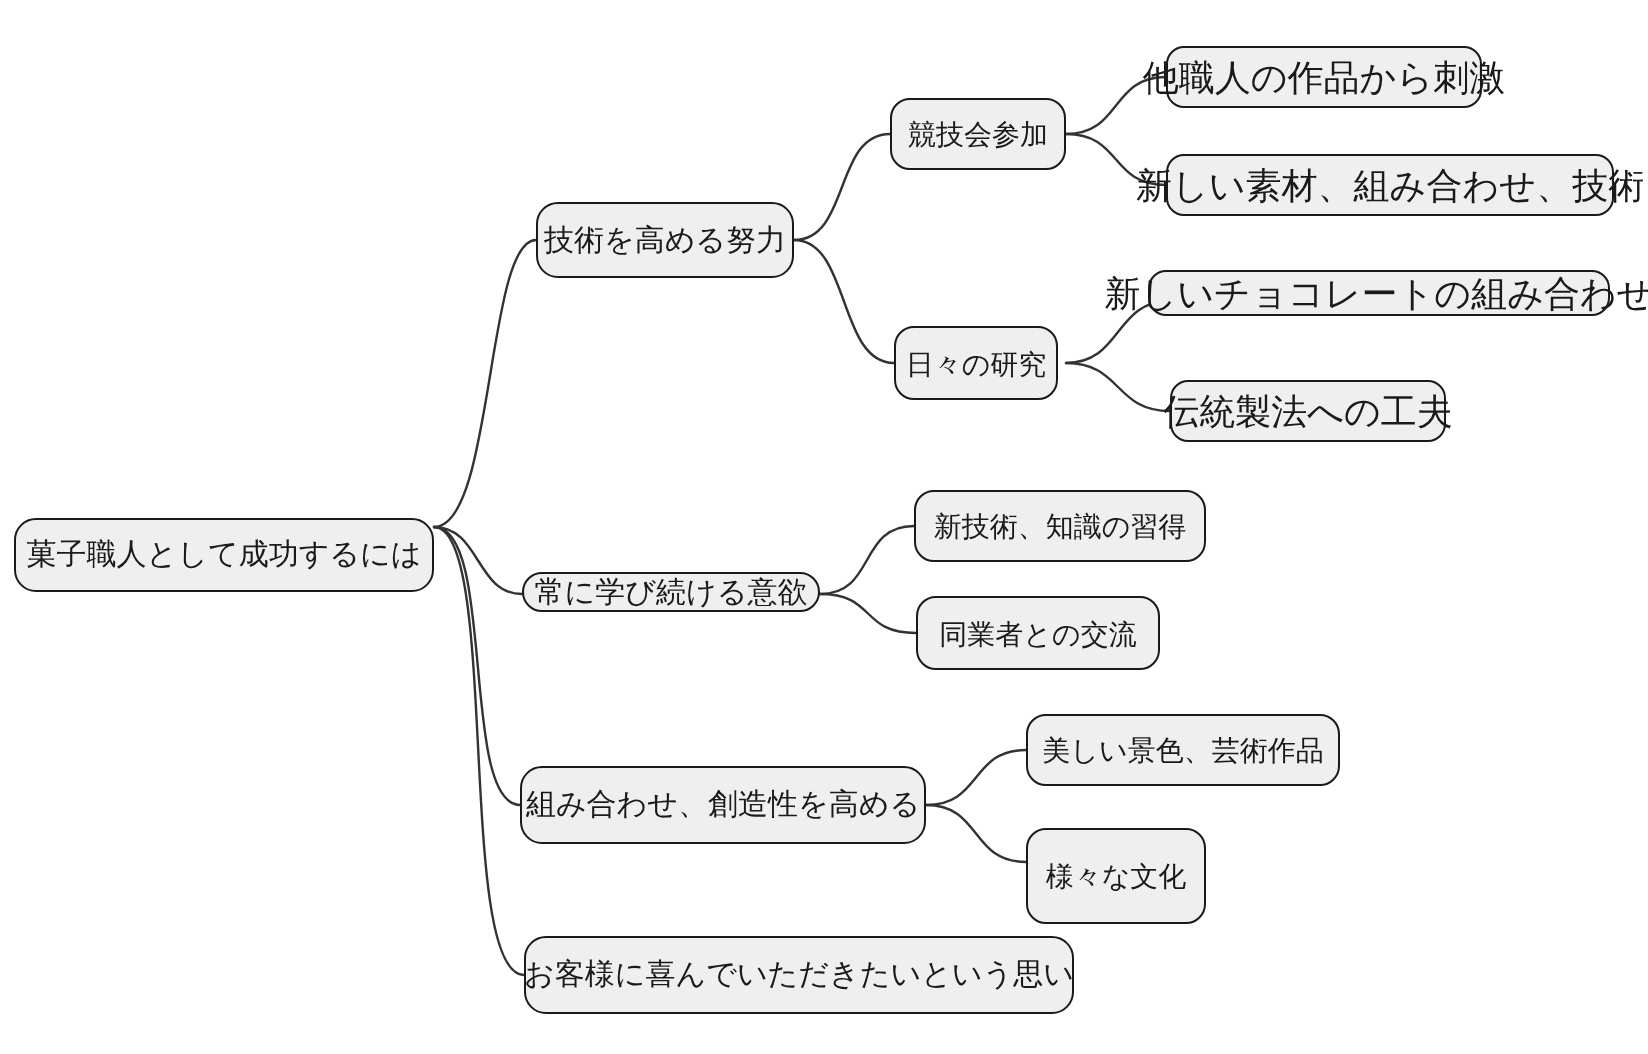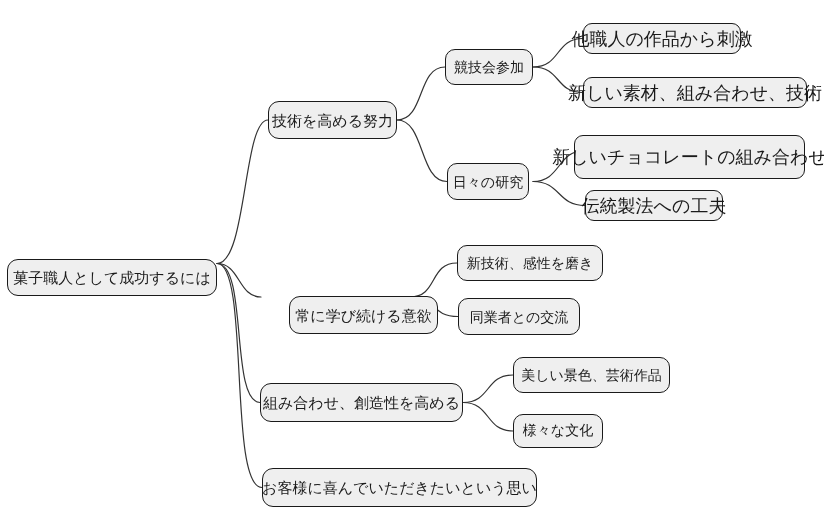--- a/index.html
+++ b/index.html
@@ -77,31 +77,31 @@
   <div class="node lv1" style="left:268px; top:101px; width:129px; height:38px;">技術を高める努力</div>
 
   <div class="node lv2" style="left:445px; top:49px; width:88px; height:36px;">競技会参加</div>
 
   <div class="node lv3" style="left:583px; top:23px; width:158px; height:31px;">他職人の作品から刺激</div>
 
   <div class="node lv3" style="left:583px; top:77px; width:224px; height:31px;">新しい素材、組み合わせ、技術</div>
 
   <div class="node lv2" style="left:447px; top:163px; width:82px; height:37px;">日々の研究</div>
 
-  <div class="node lv3" style="left:574px; top:135px; width:231px; height:44px;">新しいチョコレートの組み合わせ</div>
+  <div class="node lv3" style="left:574px; top:135px; width:231px; height:23px;">新しいチョコレートの組み合わせ</div>
 
   <div class="node lv3" style="left:585px; top:190px; width:138px; height:31px;">伝統製法への工夫</div>
 
-  <div class="node lv1" style="left:261px; top:296px; width:149px; height:38px;margin-left:28px;">常に学び続ける意欲</div>
+  <div class="node lv1" style="left:261px; top:286px; width:149px; height:20px;">常に学び続ける意欲</div>
 
-  <div class="node lv2" style="left:457px; top:245px; width:146px; height:36px;">新技術、感性を磨き</div>
+  <div class="node lv2" style="left:457px; top:245px; width:146px; height:36px;">新技術、知識の習得</div>
 
   <div class="node lv2" style="left:458px; top:298px; width:122px; height:37px;">同業者との交流</div>
 
   <div class="node lv1" style="left:260px; top:383px; width:203px; height:39px;">組み合わせ、創造性を高める</div>
 
   <div class="node lv2" style="left:513px; top:357px; width:157px; height:36px;">美しい景色、芸術作品</div>
 
-  <div class="node lv2" style="left:513px; top:414px; width:90px; height:34px;font-family:Liberation Serif, serif;">様々な文化</div>
+  <div class="node lv2" style="left:513px; top:414px; width:90px; height:48px;">様々な文化</div>
 
   <div class="node lv1" style="left:262px; top:468px; width:275px; height:39px;">お客様に喜んでいただきたいという思い</div>
 
 </div>
 
 </body></html>

